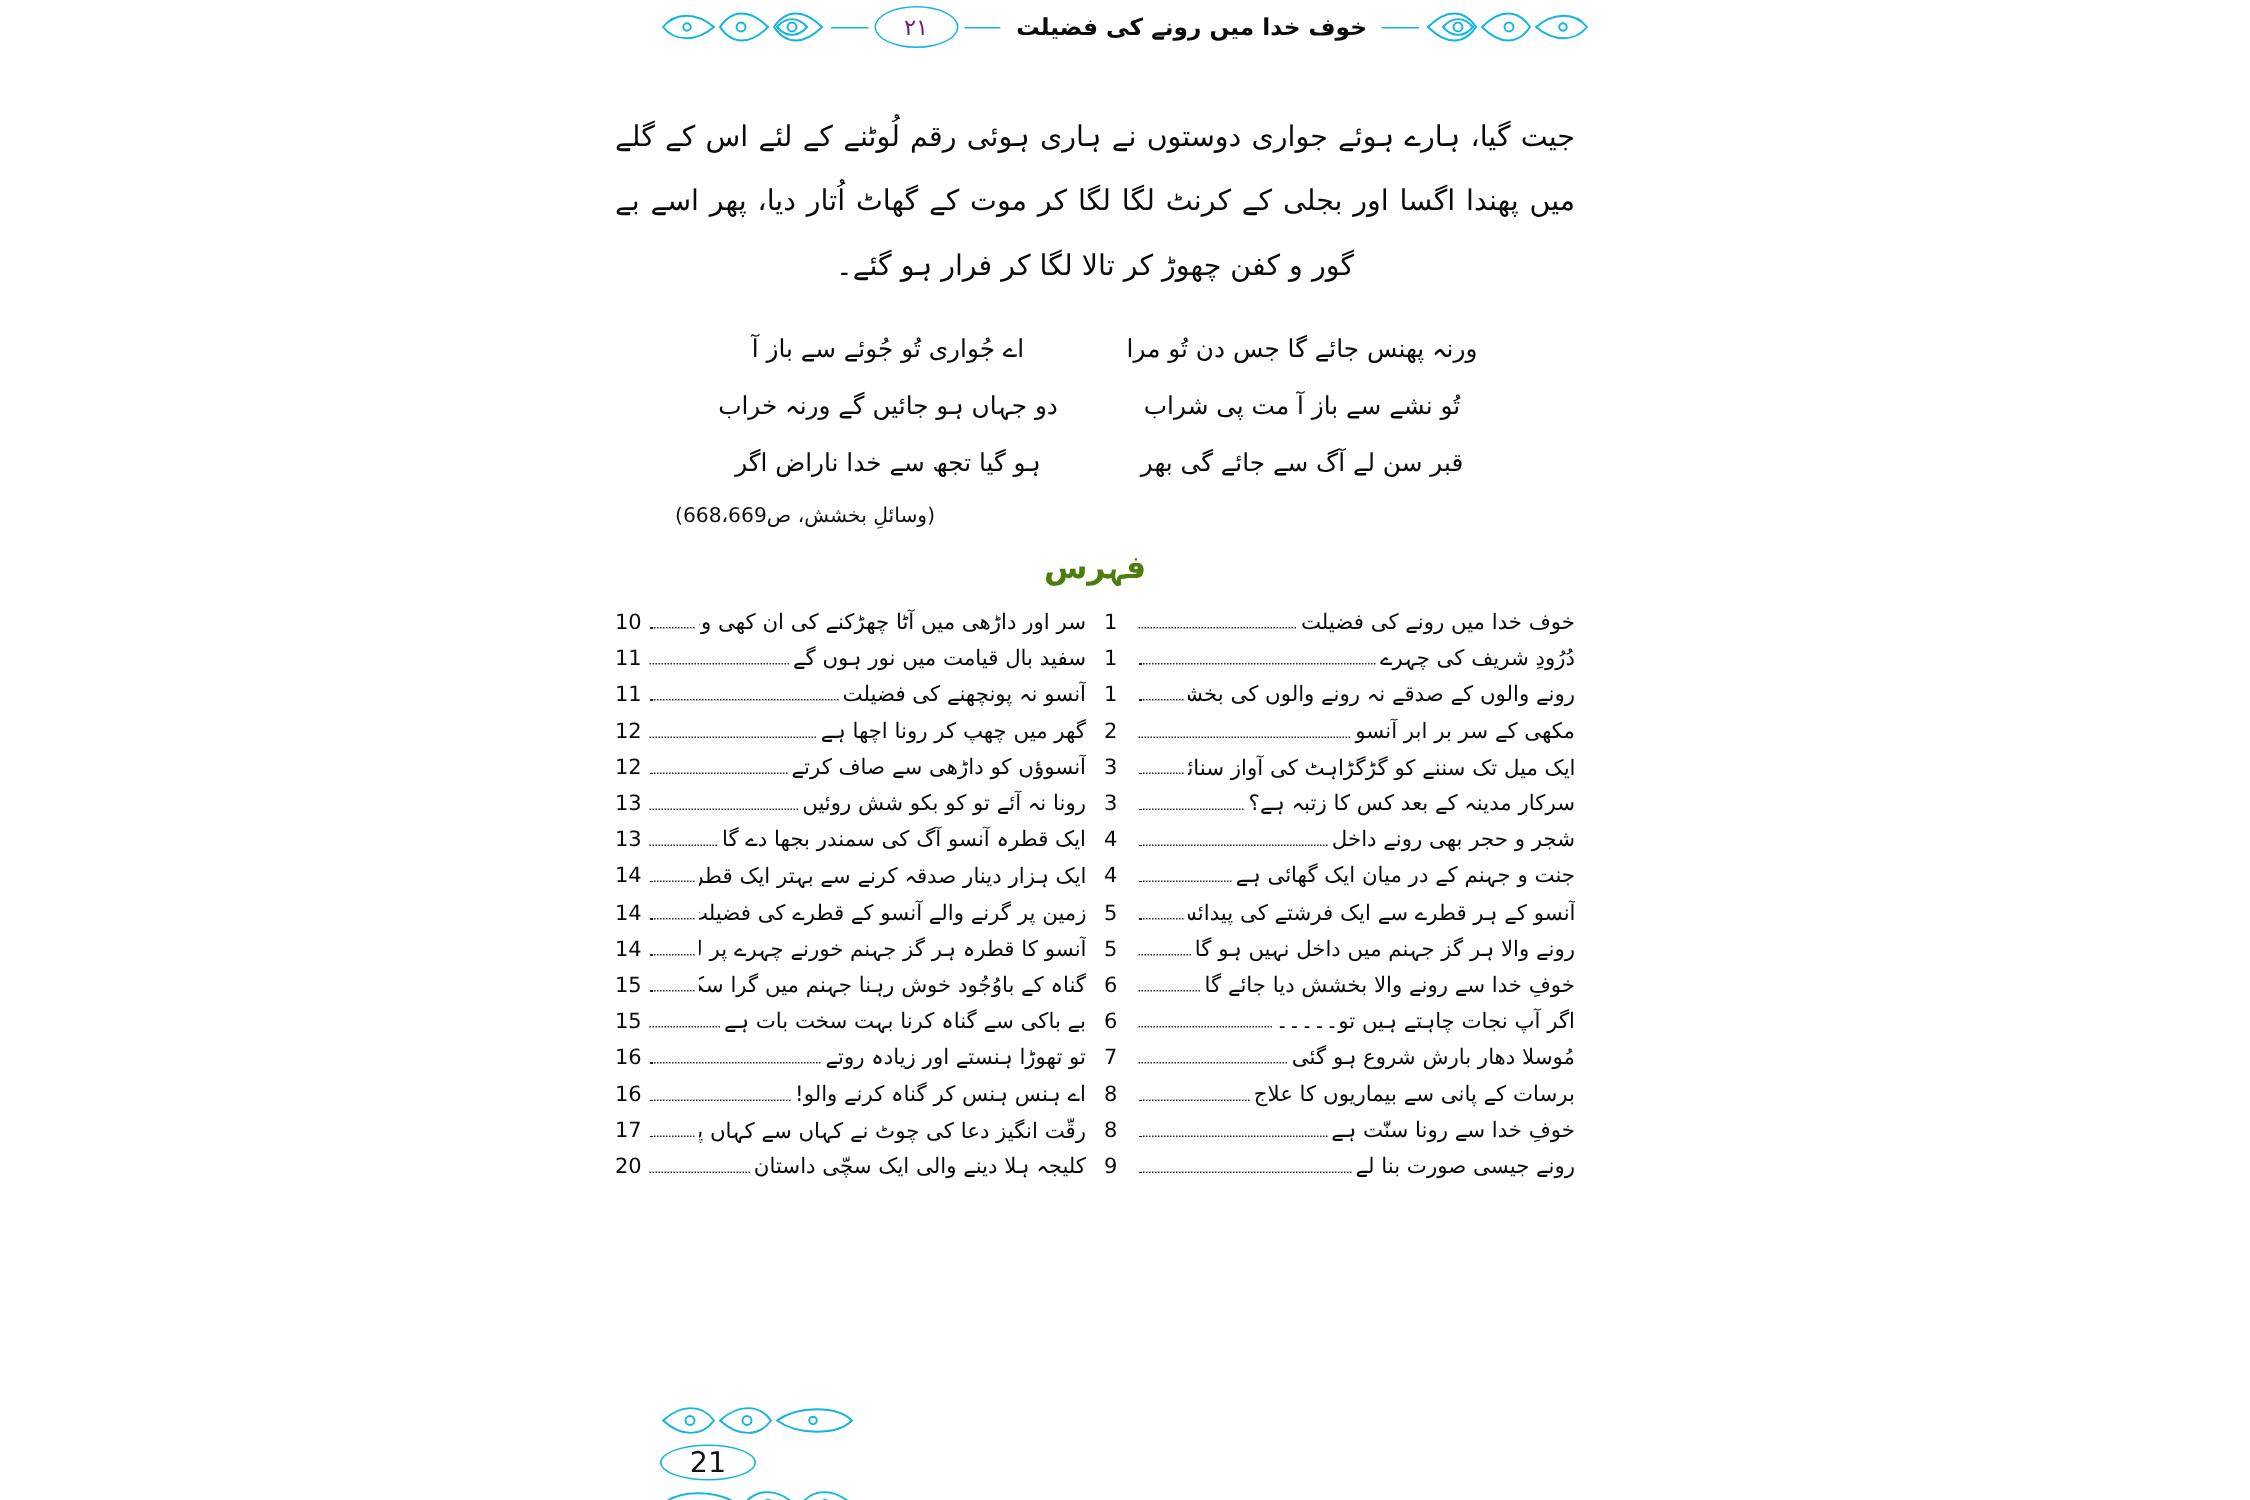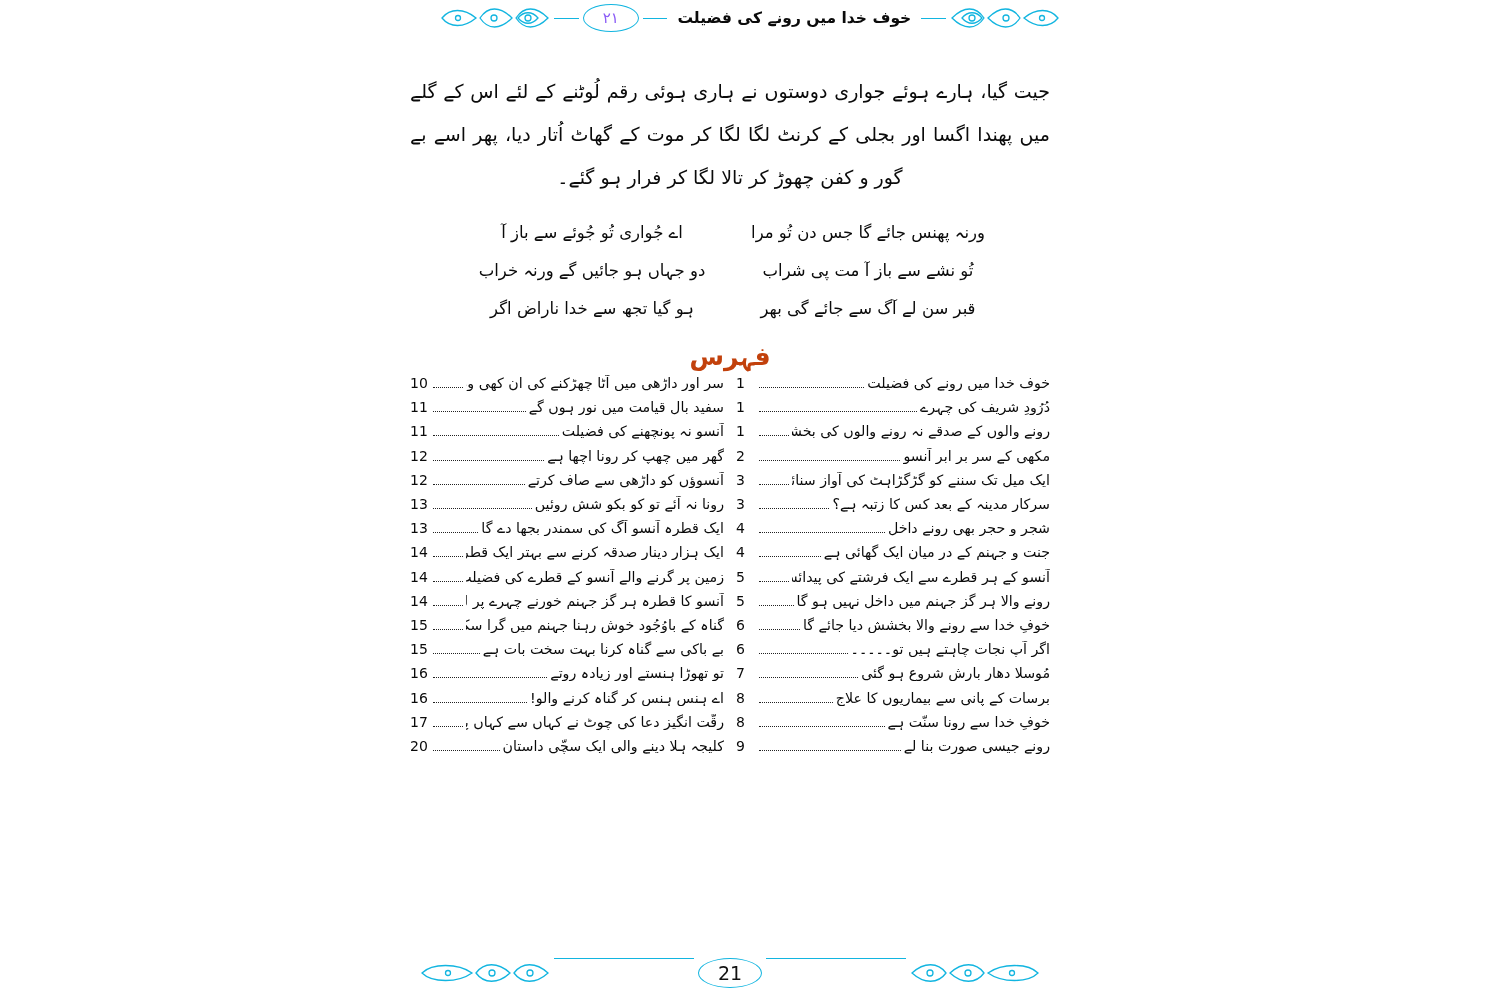--- a/index.html
+++ b/index.html
@@ -51,21 +51,21 @@
     font-weight: bold;
     color: #0b0b0b;
     white-space: nowrap;
     letter-spacing: 0px;
     padding: 0 6px;
   }
 
   .page-number-top {
     font-family: "DejaVu Sans", "Liberation Sans", sans-serif;
     font-size: 15px;
-    color: #8b5cf6;
+    color: #701a75;
     min-width: 40px;
     text-align: left;
   }
   .pn-oval {
     border: 1.6px solid #12b5e0;
     border-radius: 50%;
     width: 54px;
     height: 26px;
     display: flex;
     align-items: center;
@@ -138,25 +138,25 @@
     font-size: 21px;
     color: #0a0a0a;
     margin: 22px 0 6px 0;
     white-space: nowrap;
   }
   .salat .sep { font-size: 15px; color: #111; padding: 0 10px; }
 
   
   .index-title {
     text-align: center;
-    color: #c2410c;
-    font-family: "DejaVu Sans", "Liberation Sans", sans-serif;
-    font-size: 25px;
+    color: #4d7c0f;
+    font-family: "DejaVu Sans", "Liberation Sans", sans-serif;
+    font-size: 21px;
     font-weight: bold;
-    margin: 14px 0 4px 0;
+    margin: 14px 0 16px 0;
   }
 
   
   .index {
     display: flex;
     flex-direction: column;
     gap: 0px;
     margin-top: 4px;
   }
   .index-row {
@@ -200,26 +200,27 @@
     flex: 0 0 auto;
     min-width: 20px;
     text-align: left;
     direction: ltr;
   }
 
   
   .footer {
     position: absolute;
     bottom: 8px;
-    left: 420px;
+    left: 440px;
     width: 620px;
     height: 34px;
     display: flex;
-    align-items: flex-start;
+    align-items: flex-end;
     justify-content: center;
+    flex-direction: column;
   }
   .footer .orn { color: #12b5e0; }
   .footer-rule {
     flex: 1 1 auto;
     height: 0;
     border-top: 1.4px solid #12b5e0;
     margin: 0 4px;
   }
   .footer-num {
     font-family: "DejaVu Sans", "Liberation Sans", sans-serif;
@@ -288,20 +289,21 @@
       <div class="poem-line">
         <span class="hemistich">تُو نشے سے باز آ مت پی شراب</span>
         <span class="hemistich">دو جہاں ہو جائیں گے ورنہ خراب</span>
       </div>
       <div class="poem-line">
         <span class="hemistich">قبر سن لے آگ سے جائے گی بھر</span>
         <span class="hemistich">ہو گیا تجھ سے خدا ناراض اگر</span>
       </div>
     </div>
 
+    <div class="ref">(وسائلِ بخشش، ص668،669)</div>
 
 
     <div class="index-title">فہرس</div>
 
     <div class="index">
 
       <div class="index-row">
         <div class="idx-col right">
           <span class="idx-text">خوف خدا میں رونے کی فضیلت</span>
           <span class="idx-dots"></span>

